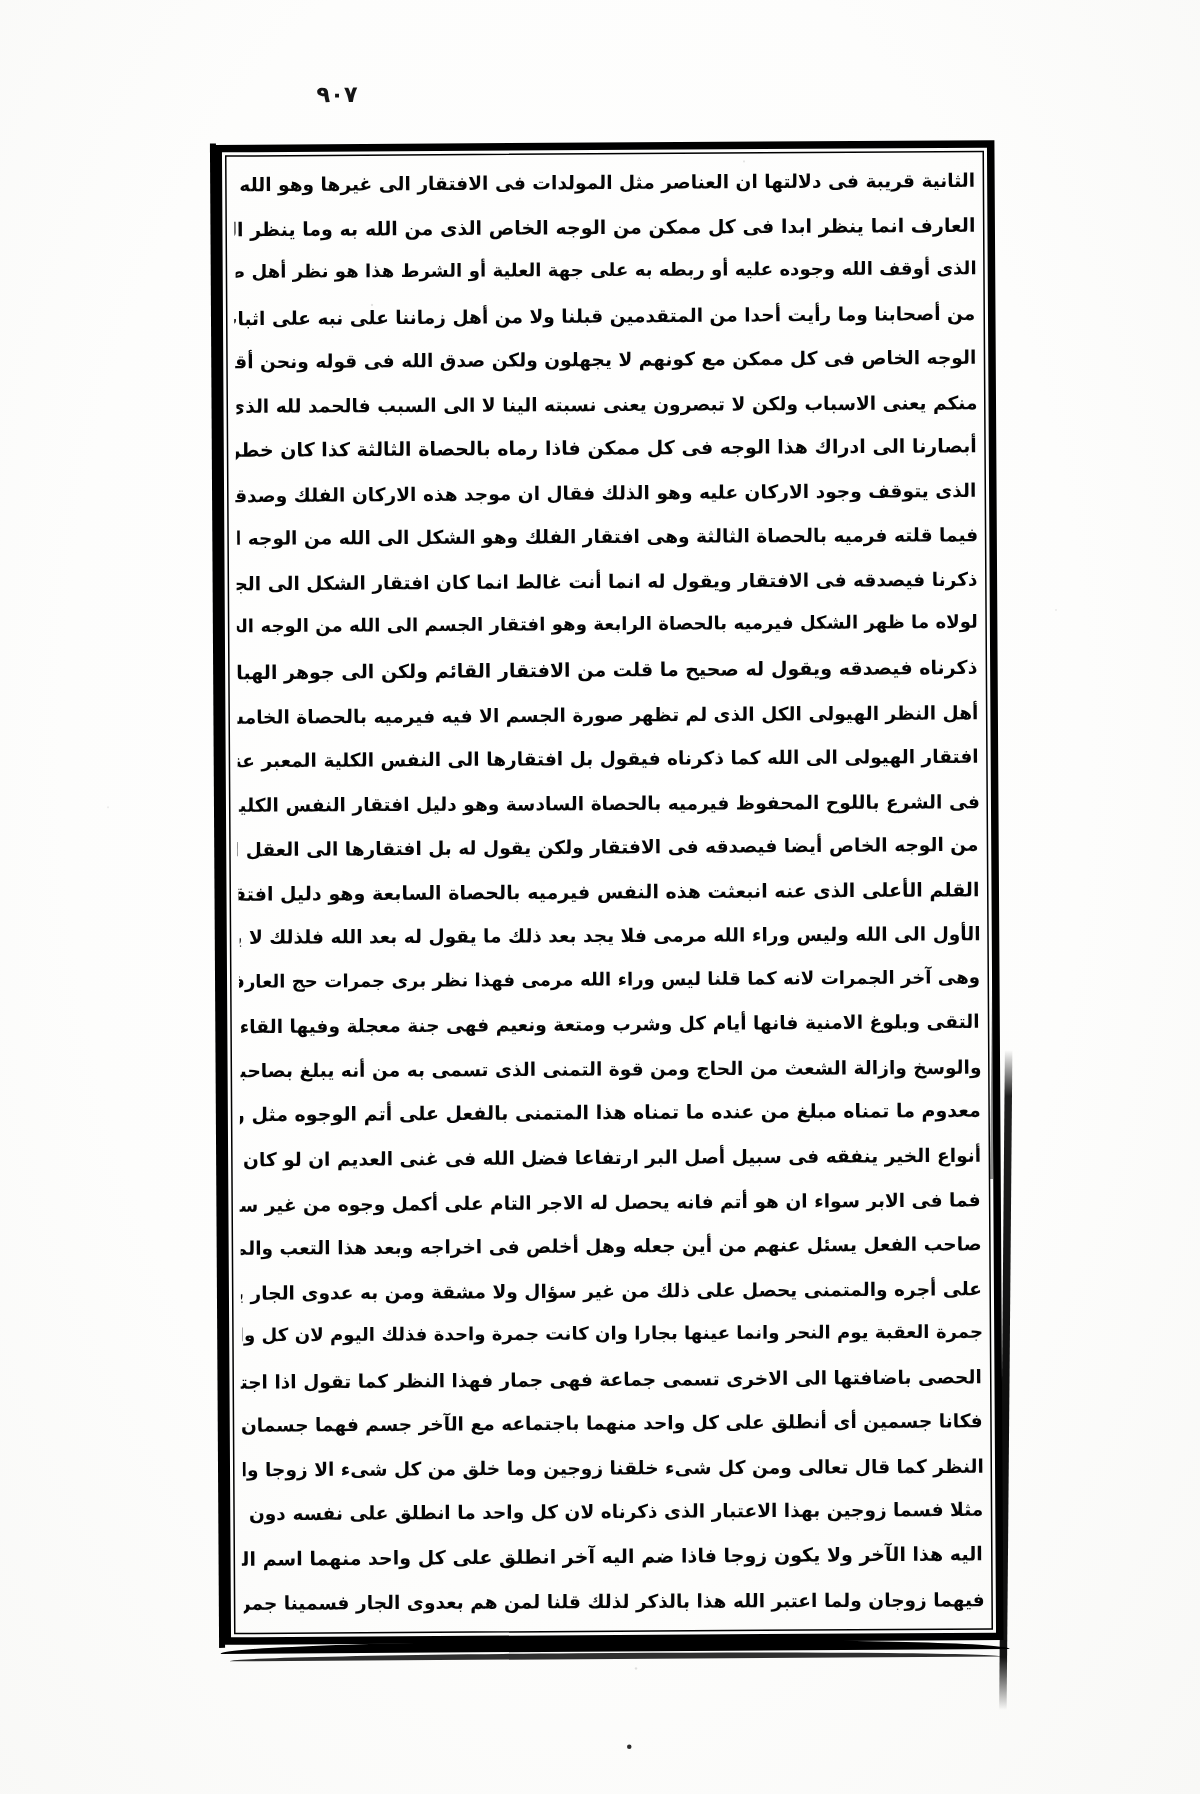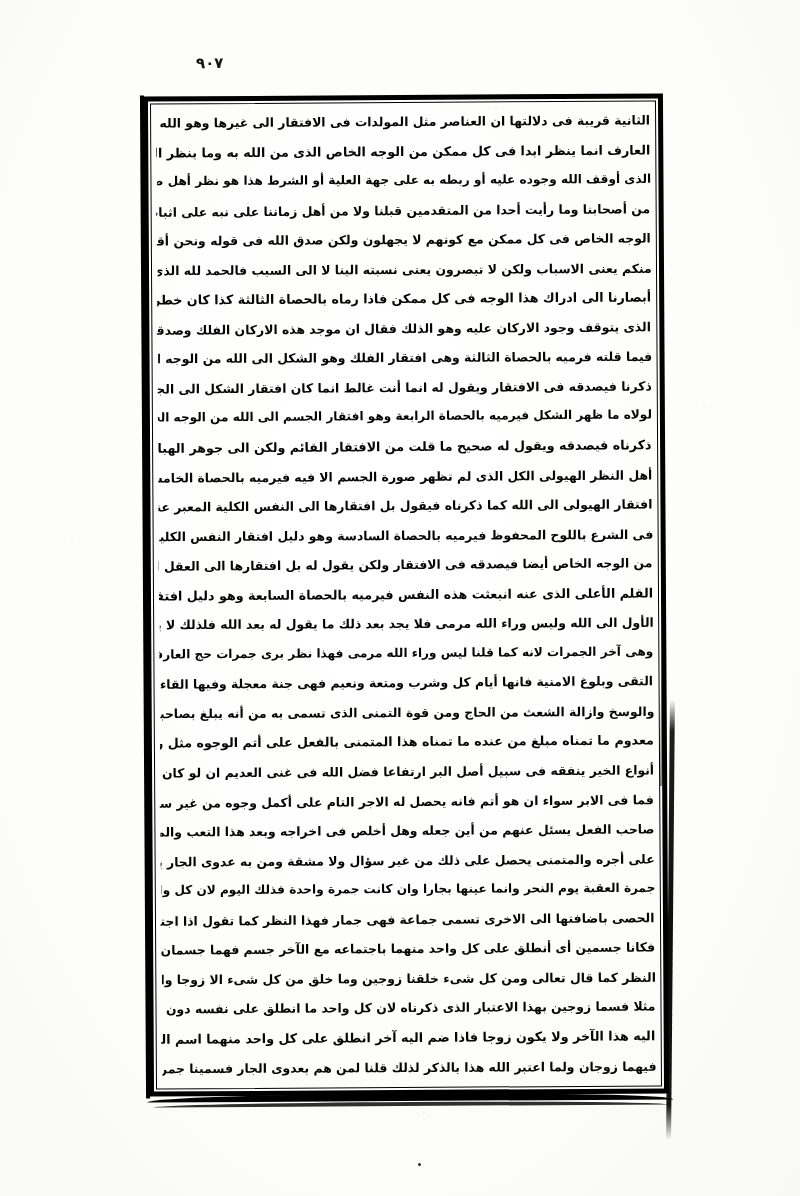--- a/index.html
+++ b/index.html
@@ -40,21 +40,21 @@
       radial-gradient(circle at 19% 74%, rgba(0,0,0,.25) 0, rgba(0,0,0,0) 1px),
       radial-gradient(circle at 53% 93%, rgba(0,0,0,.30) 0, rgba(0,0,0,0) 1.2px),
       radial-gradient(circle at 88% 34%, rgba(0,0,0,.20) 0, rgba(0,0,0,0) 1px),
       radial-gradient(circle at 9%  45%, rgba(0,0,0,.18) 0, rgba(0,0,0,0) 1px);
     pointer-events: none;
   }
 
   
   .folio {
     position: absolute;
-    left: 196px;
+    left: 211px;
     top: 56px;
     font-family: "DejaVu Sans", sans-serif;
     font-size: 15px;
     font-weight: 700;
     color: #141414;
     letter-spacing: 1px;
     line-height: 1;
     transform: rotate(-0.6deg);
   }
 

